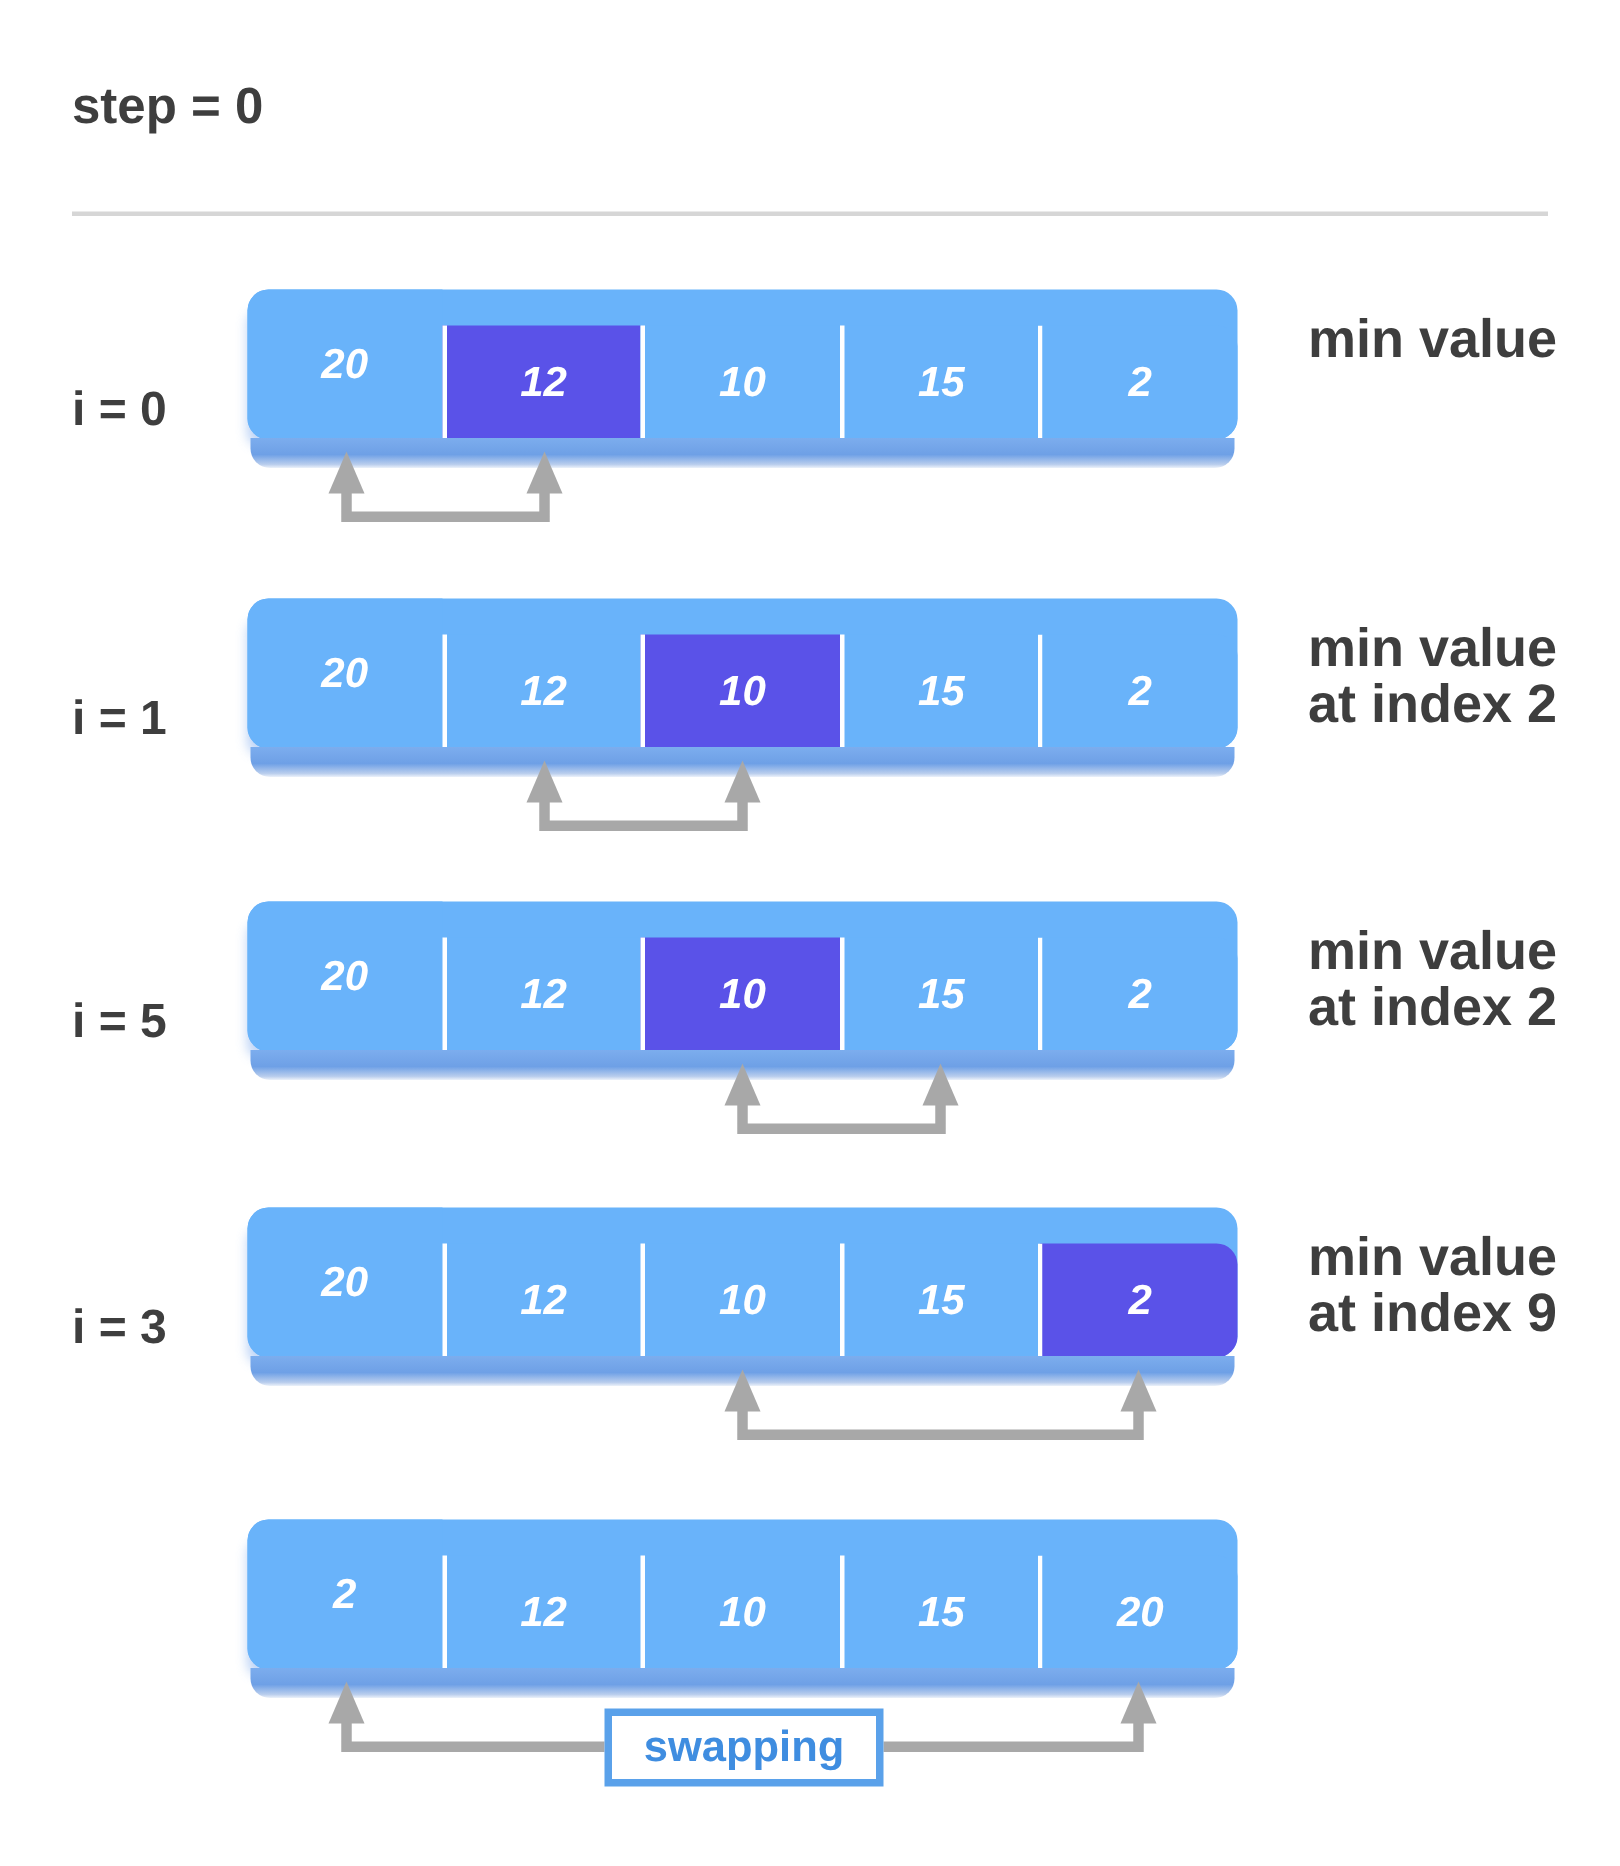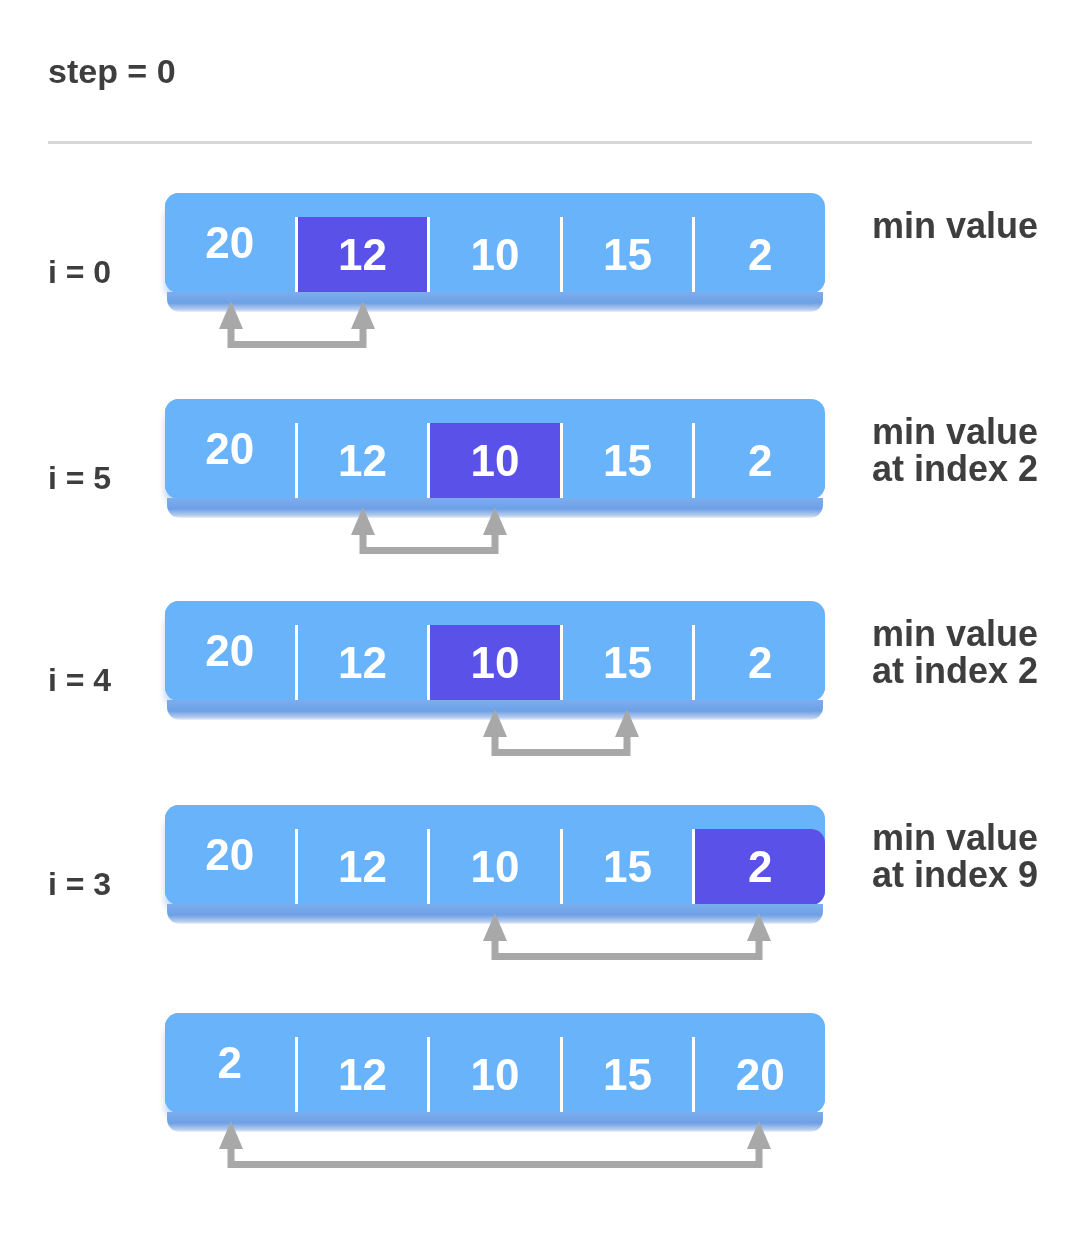--- a/index.html
+++ b/index.html
@@ -26,21 +26,21 @@
     box-shadow:-5px 9px 7px -5px rgba(110,160,235,0.45);
   }
   .cell{
     flex:1 1 0;display:flex;align-items:center;justify-content:center;
     background:var(--cell-blue,#69b3fa);position:relative;
   }
   .cell + .cell{border-left:3px solid #ffffff;margin-top:24px;}
   .cell:first-child{border-radius:14px 0 0 14px;}
   .cell:last-child{border-radius:0 14px 14px 0;}
   .cell.hl{background:var(--cell-purple,#5a52e8);}
-  .cell span{font-size:44px;font-weight:700;color:#ffffff;}
+  .cell span{font-size:28px;font-weight:700;color:#ffffff;font-style:italic;}
   .bar::after{
     content:"";position:absolute;left:2px;right:2px;top:99px;height:20px;
     border-radius:0 0 13px 13px;
     background:linear-gradient(180deg,#7cadee 0%,#6ea0e6 55%,rgba(100,145,215,0.45) 88%,rgba(100,145,215,0.12) 100%);
   }
   .note{
     position:absolute;left:872px;top:14px;
     font-size:36px;font-weight:700;color:var(--text-dark,#3e3e3e);line-height:37px;
     white-space:nowrap;
   }
@@ -84,21 +84,21 @@
         <div class="note">
           <div>min value</div>
         </div>
         <svg class="arrow" width="164" height="52" viewBox="0 0 164 52" style="left:215px;top:106px;">
           <path d="M16 28 L16 45.5 L148 45.5 L148 28" fill="none" stroke="#a8a8a8" stroke-width="7"></path>
           <polygon points="4,30 28,30 16,2" fill="#a8a8a8"></polygon>
           <polygon points="136,30 160,30 148,2" fill="#a8a8a8"></polygon>
         </svg>
       </div>
       <div class="row" style="top: 399px;">
-        <div class="ilabel">i = 5</div>
+        <div class="ilabel">i = 1</div>
         <div class="bar">
           <div class="cell">
             <span>20</span>
           </div>
           <div class="cell">
             <span>12</span>
           </div>
           <div class="cell hl">
             <span>10</span>
           </div>
@@ -113,21 +113,21 @@
           <div>min value</div>
           <div>at index 2</div>
         </div>
         <svg class="arrow" width="164" height="52" viewBox="0 0 164 52" style="left:347px;top:106px;">
           <path d="M16 28 L16 45.5 L148 45.5 L148 28" fill="none" stroke="#a8a8a8" stroke-width="7"></path>
           <polygon points="4,30 28,30 16,2" fill="#a8a8a8"></polygon>
           <polygon points="136,30 160,30 148,2" fill="#a8a8a8"></polygon>
         </svg>
       </div>
       <div class="row" style="top: 601px;">
-        <div class="ilabel">i = 4</div>
+        <div class="ilabel">i = 5</div>
         <div class="bar">
           <div class="cell">
             <span>20</span>
           </div>
           <div class="cell">
             <span>12</span>
           </div>
           <div class="cell hl">
             <span>10</span>
           </div>
@@ -193,15 +193,18 @@
           </div>
           <div class="cell">
             <span>20</span>
           </div>
         </div>
         <svg class="arrow" width="560" height="52" viewBox="0 0 560 52" style="left:215px;top:106px;">
           <path d="M16 28 L16 45.5 L544 45.5 L544 28" fill="none" stroke="#a8a8a8" stroke-width="7"></path>
           <polygon points="4,30 28,30 16,2" fill="#a8a8a8"></polygon>
           <polygon points="532,30 556,30 544,2" fill="#a8a8a8"></polygon>
         </svg>
+        <div class="swapbox">
+          <span>swapping</span>
+        </div>
       </div>
     </div>
 </div>
 
 </body></html>

